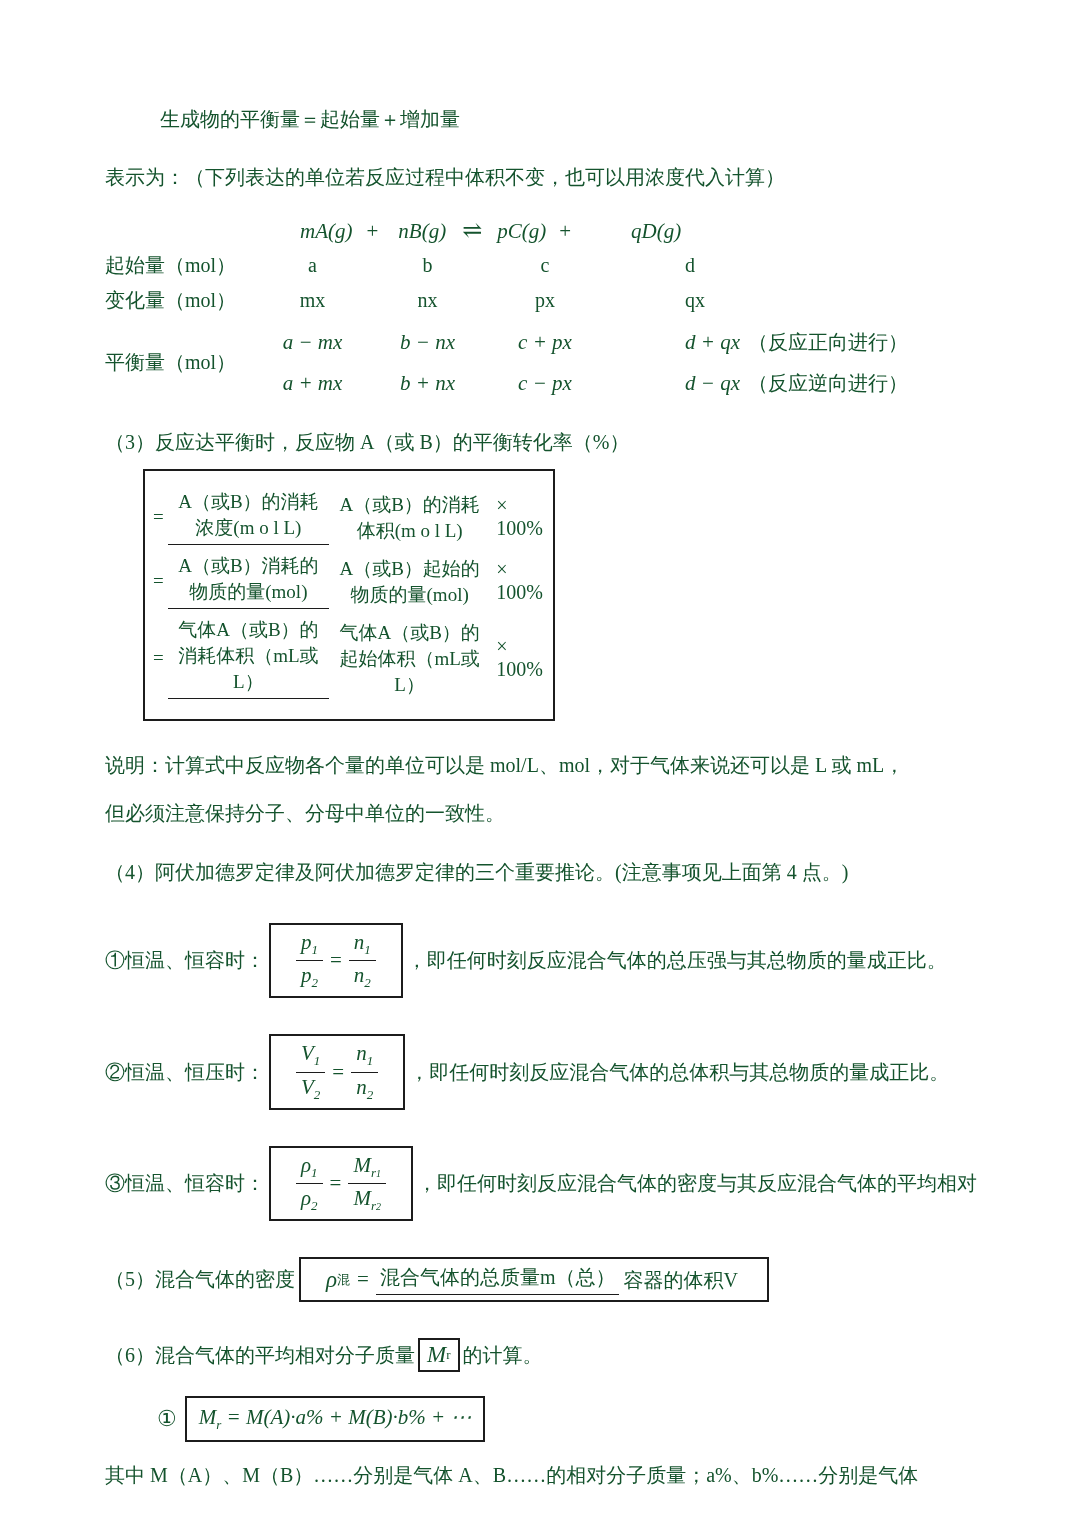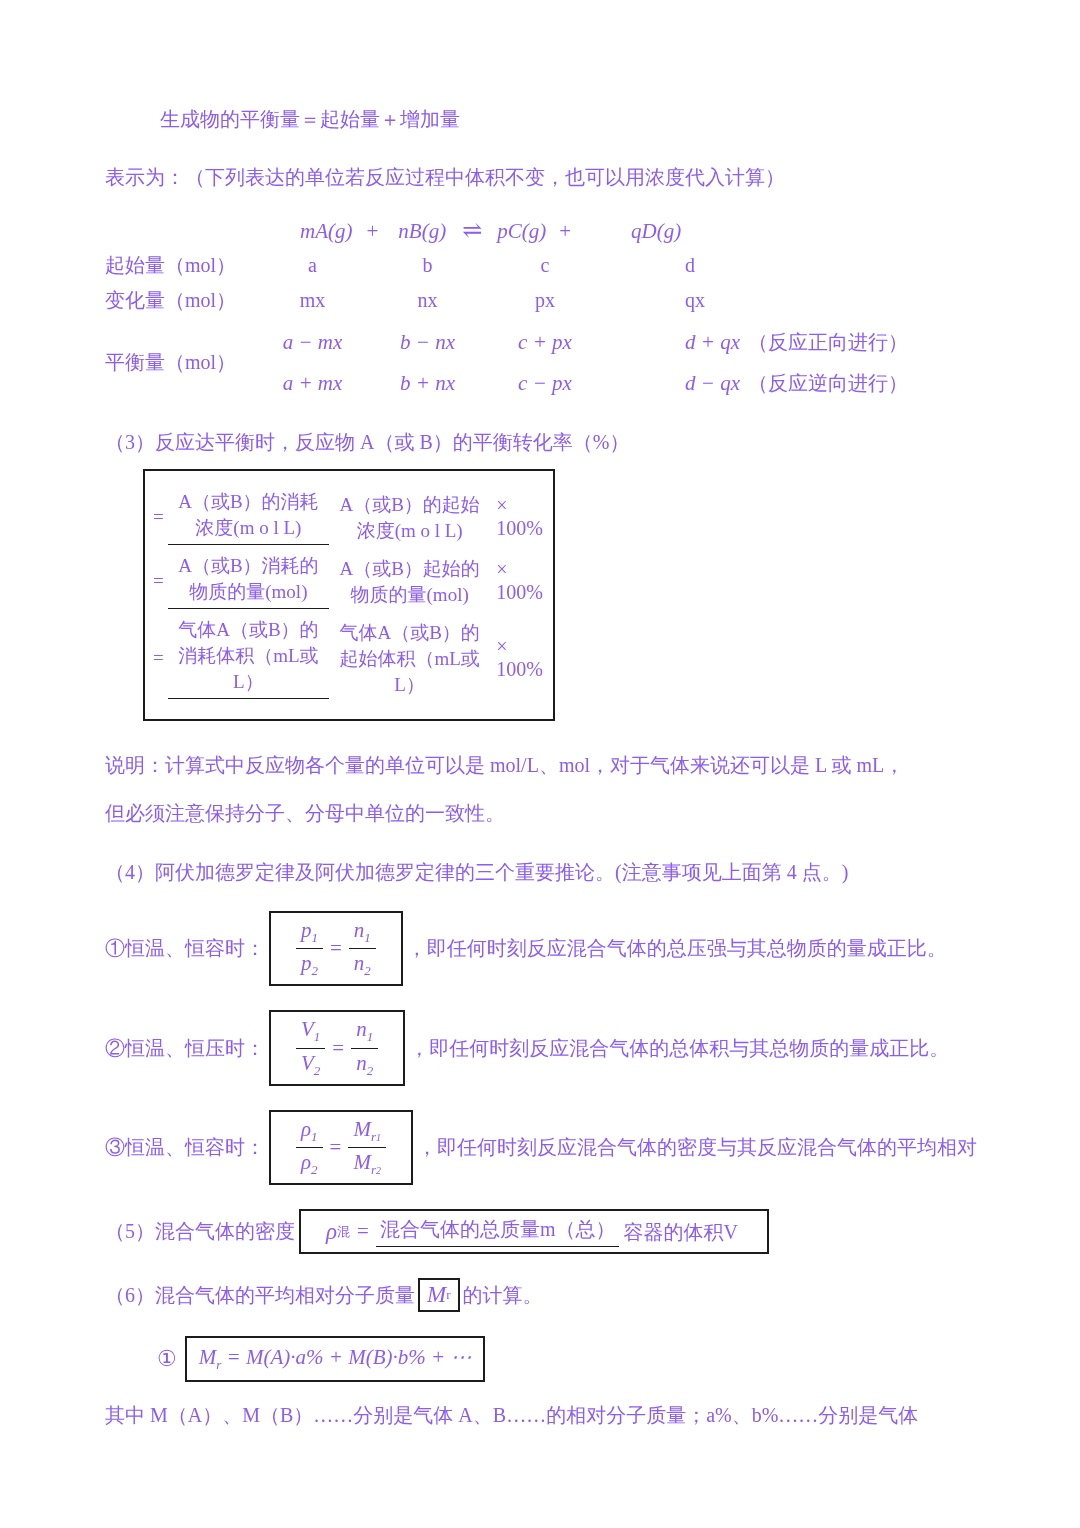--- a/index.html
+++ b/index.html
@@ -1,19 +1,19 @@
 <!DOCTYPE html>
 <html><head>
 <meta charset="utf-8">
 <style>
   html,body{margin:0;padding:0;background:#e8e8e8;}
   .page{
     width:1080px;height:1528px;background:#ffffff;margin:0 auto;
     font-family:"Liberation Serif","DejaVu Serif",serif;
-    color:#8b5cf6;position:relative;box-sizing:border-box;
+    color:#14532d;position:relative;box-sizing:border-box;
     padding:106px 100px 0 105px;font-size:20px;overflow:hidden;
   }
   .line{line-height:26px;}
   .indent1{margin-left:55px;}
   .mt28{margin-top:32px;}
   .it{font-style:italic;}
   sub{font-size:13px;}
   .ss{font-size:10px;vertical-align:sub;}
 
   
@@ -50,21 +50,21 @@
   .conv-row .eq{margin-right:4px;}
   .frac{display:inline-flex;flex-direction:row;text-align:center;vertical-align:middle;}
   .frac .num{padding:0 4px 3px;border-bottom:1.6px solid #1c1c1c;}
   .frac .den{padding:3px 4px 0;}
   .x100{margin-left:6px;font-size:20px;}
 
   
   .note-par{margin-top:20px;line-height:48px;}
 
   
-  .avo-row{display:flex;align-items:center;margin-top:24px;}
+  .avo-row{display:flex;align-items:center;margin-top:36px;}
   .boxed{
     display:inline-flex;align-items:center;border:2px solid #1c1c1c;
     padding:5px 25px;margin:0 4px;background:#fff;
   }
   .mfrac{display:inline-flex;flex-direction:column;text-align:center;font-style:italic;font-size:21px;}
   .mfrac .num{padding:0 5px 2px;border-bottom:1.6px solid #1c1c1c;}
   .mfrac .den{padding:2px 5px 0;}
   .meq{margin:0 7px;font-size:21px;}
   .cont-line{margin-top:14px;line-height:30px;}
 
@@ -132,21 +132,21 @@
     </div>
   </div>
 
   <div class="para">（3）反应达平衡时，反应物 A（或 B）的平衡转化率（%）</div>
 
   <div class="conv-box">
     <div class="conv-row">
       <span class="eq">=</span>
       <span class="frac">
         <span class="num">A（或B）的消耗浓度(m o l L)</span>
-        <span class="den">A（或B）的起始浓度(m o l L)</span>
+        <span class="den">A（或B）的消耗体积(m o l L)</span>
       </span>
       <span class="x100">× 100%</span>
     </div>
     <div class="conv-row">
       <span class="eq">=</span>
       <span class="frac">
         <span class="num">A（或B）消耗的物质的量(mol)</span>
         <span class="den">A（或B）起始的物质的量(mol)</span>
       </span>
       <span class="x100">× 100%</span>

